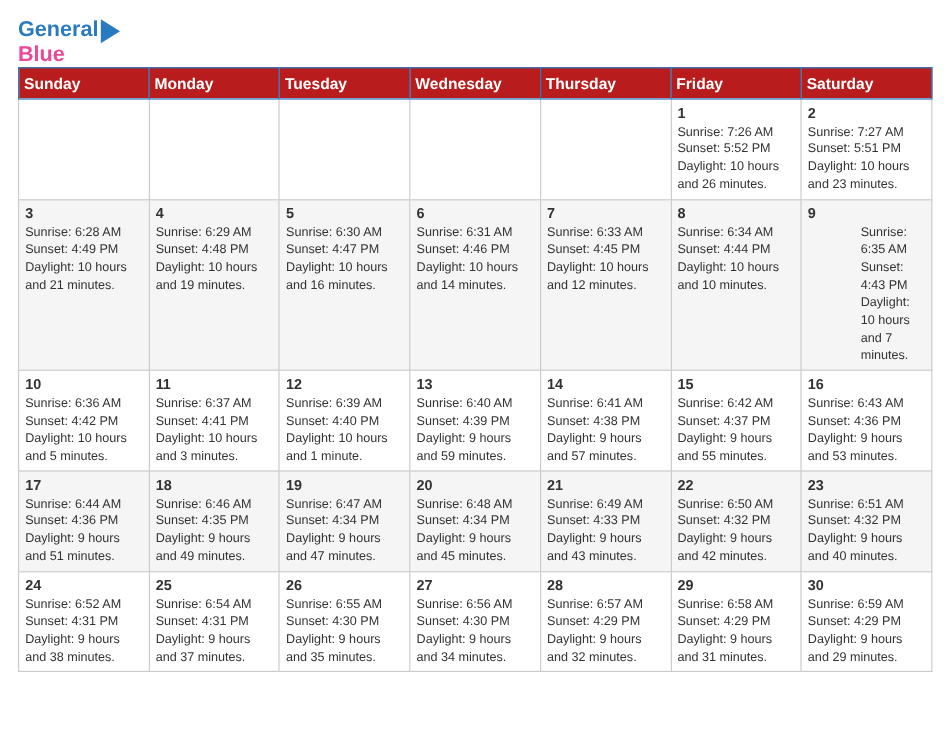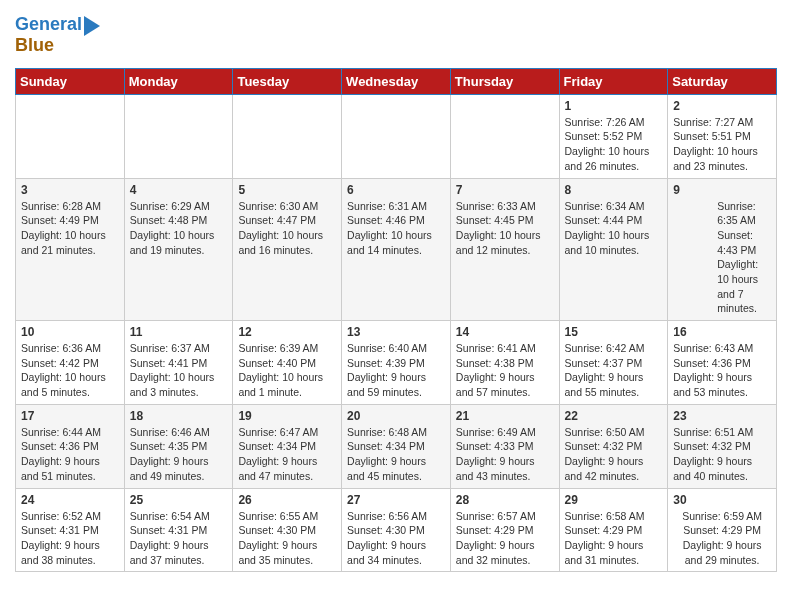--- a/index.html
+++ b/index.html
@@ -7,21 +7,21 @@
       font-family: Arial, sans-serif;
       background: #fff;
       width: 792px;
       min-height: 612px;
       padding: 10px 15px;
     }
     .header-section {
       display: flex;
       justify-content: space-between;
       align-items: flex-start;
-      margin-bottom: 12px;
+      margin-bottom: 0;
     }
     .logo {
       display: flex;
       align-items: center;
       margin-top: 4px;
     }
     .logo-text {
       font-size: 18px;
       font-weight: bold;
       color: #333;
@@ -101,21 +101,21 @@
 </head>
 <body>
 
 <div class="header-section">
   <div class="logo">
     <div style="display:flex;flex-direction:column;align-items:flex-start;">
       <div style="display:flex;align-items:center;">
         <span class="logo-text"><span>General</span></span>
         <div class="logo-arrow"></div>
       </div>
-      <span class="logo-text" style="color:#a16207;margin-left:0;">Blue</span>
+      <span class="logo-text" style="color:#ec4899;margin-left:0;">Blue</span>
     </div>
   </div>
   <div class="title-block">
   </div>
 </div>
 
 <table>
   <thead>
     <tr>
     <th>Sunday</th>
@@ -340,20 +340,20 @@
         </td>
         <td>
           <span class="day-num">29</span>
           <div class="day-info" style="white-space: pre-line;">Sunrise: 6:58 AM
 Sunset: 4:29 PM
 Daylight: 9 hours
 and 31 minutes.</div>
         </td>
         <td>
           <span class="day-num">30</span>
-          <div class="day-info" style="white-space: pre-line; text-align: center;">Sunrise: 6:59 AM
+          <div class="day-info" style="white-space: pre-line;">Sunrise: 6:59 AM
 Sunset: 4:29 PM
 Daylight: 9 hours
 and 29 minutes.</div>
         </td>
       </tr>
     </tbody>
 </table>
 
 </body></html>

